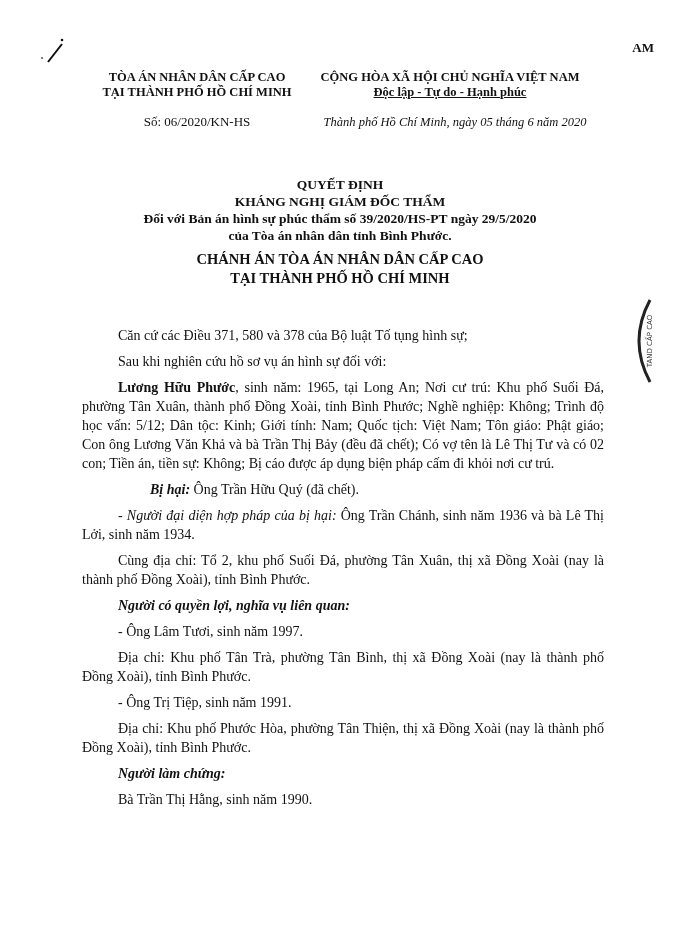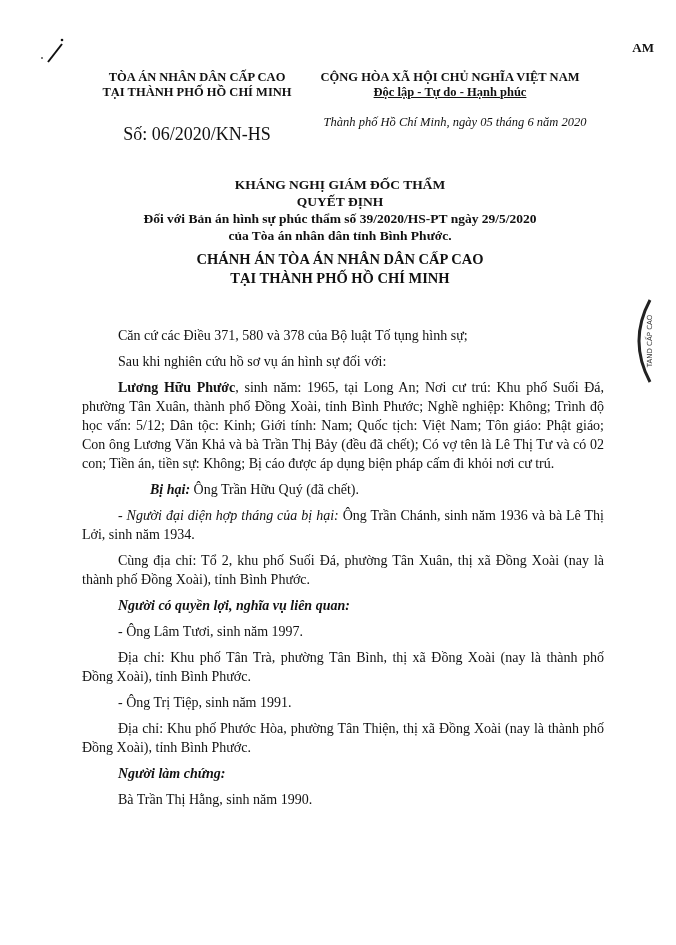--- a/index.html
+++ b/index.html
@@ -6,21 +6,21 @@
   body {
     width: 676px; height: 945px; background: #ffffff; position: relative; overflow: hidden;
     font-family: "Liberation Serif", "DejaVu Serif", serif; color: #111;
   }
   .abs { position: absolute; }
   .mark { left: 40px; top: 36px; width: 30px; height: 30px; }
   .corner { right: 22px; top: 40px; font-weight: bold; font-size: 13px; }
   .hdr-left { left: 82px; top: 70px; width: 230px; text-align: center; font-weight: bold; font-size: 12.5px; line-height: 15px; }
   .hdr-right { left: 300px; top: 70px; width: 300px; text-align: center; font-weight: bold; font-size: 12.5px; line-height: 15px; }
   .u { text-decoration: underline; }
-  .num { left: 82px; top: 114px; width: 230px; text-align: center; font-size: 18px; margin-top: 10px; }
+  .num { left: 82px; top: 114px; width: 230px; text-align: center; font-size: 13px; }
   .date { left: 290px; top: 115px; width: 330px; text-align: center; font-size: 12.5px; font-style: italic; }
   .title { left: 40px; top: 176px; width: 600px; text-align: center; font-weight: bold; font-size: 13.5px; line-height: 17px; }
   .chief { left: 40px; top: 250px; width: 600px; text-align: center; font-weight: bold; font-size: 14.5px; line-height: 19px; }
   .stamp { left: 626px; top: 296px; width: 34px; height: 90px; }
   .body { left: 82px; top: 326px; width: 522px; font-size: 14px; line-height: 19px; text-align: justify; }
   .body p { margin: 0 0 7px 0; text-indent: 36px; }
   .b { font-weight: bold; }
   .i { font-style: italic; }
   .bi { font-weight: bold; font-style: italic; margin-left: 32px; }
 </style>
@@ -39,42 +39,42 @@
   <div>TẠI THÀNH PHỐ HỒ CHÍ MINH</div>
 </div>
 <div class="abs hdr-right">
   <div>CỘNG HÒA XÃ HỘI CHỦ NGHĨA VIỆT NAM</div>
   <div class="u">Độc lập - Tự do - Hạnh phúc</div>
 </div>
 <div class="abs num">Số: 06/2020/KN-HS</div>
 <div class="abs date">Thành phố Hồ Chí Minh, ngày 05 tháng 6 năm 2020</div>
 
 <div class="abs title">
+  <div>QUYẾT ĐỊNH</div>
   <div>KHÁNG NGHỊ GIÁM ĐỐC THẨM</div>
-  <div>QUYẾT ĐỊNH</div>
   <div>Đối với Bản án hình sự phúc thẩm số 39/2020/HS-PT ngày 29/5/2020</div>
   <div>của Tòa án nhân dân tỉnh Bình Phước.</div>
 </div>
 
 <div class="abs chief">
   <div>CHÁNH ÁN TÒA ÁN NHÂN DÂN CẤP CAO</div>
   <div>TẠI THÀNH PHỐ HỒ CHÍ MINH</div>
 </div>
 
 <svg class="abs stamp" viewBox="0 0 34 90">
   <path d="M24 4 Q2 45 24 86" fill="none" stroke="#222" stroke-width="3"></path>
   <text x="26" y="45" font-size="7" fill="#333" transform="rotate(-90 26 45)" text-anchor="middle" font-family="DejaVu Sans, sans-serif">TAND CẤP CAO</text>
 </svg>
 
 <div class="abs body">
   <p>Căn cứ các Điều 371, 580 và 378 của Bộ luật Tố tụng hình sự;</p>
   <p>Sau khi nghiên cứu hồ sơ vụ án hình sự đối với:</p>
   <p><span class="b">Lương Hữu Phước</span><span>, sinh năm: 1965, tại Long An; Nơi cư trú: Khu phố Suối Đá, phường Tân Xuân, thành phố Đồng Xoài, tỉnh Bình Phước; Nghề nghiệp: Không; Trình độ học vấn: 5/12; Dân tộc: Kinh; Giới tính: Nam; Quốc tịch: Việt Nam; Tôn giáo: Phật giáo; Con ông Lương Văn Khả và bà Trần Thị Bảy (đều đã chết); Có vợ tên là Lê Thị Tư và có 02 con; Tiền án, tiền sự: Không; Bị cáo được áp dụng biện pháp cấm đi khỏi nơi cư trú.</span></p>
   <p><span class="bi">Bị hại:</span><span> Ông Trần Hữu Quý (đã chết).</span></p>
-  <p><span class="i">- Người đại diện hợp tháng của bị hại:</span><span> Ông Trần Chánh, sinh năm 1936 và bà Lê Thị Lởi, sinh năm 1934.</span></p>
+  <p><span class="i">- Người đại diện hợp pháp của bị hại:</span><span> Ông Trần Chánh, sinh năm 1936 và bà Lê Thị Lởi, sinh năm 1934.</span></p>
   <p>Cùng địa chỉ: Tổ 2, khu phố Suối Đá, phường Tân Xuân, thị xã Đồng Xoài (nay là thành phố Đồng Xoài), tỉnh Bình Phước.</p>
   <p class="bi">Người có quyền lợi, nghĩa vụ liên quan:</p>
   <p>- Ông Lâm Tươi, sinh năm 1997.</p>
   <p>Địa chỉ: Khu phố Tân Trà, phường Tân Bình, thị xã Đồng Xoài (nay là thành phố Đồng Xoài), tỉnh Bình Phước.</p>
   <p>- Ông Trị Tiệp, sinh năm 1991.</p>
   <p>Địa chỉ: Khu phố Phước Hòa, phường Tân Thiện, thị xã Đồng Xoài (nay là thành phố Đồng Xoài), tỉnh Bình Phước.</p>
   <p class="bi">Người làm chứng:</p>
   <p>Bà Trần Thị Hằng, sinh năm 1990.</p>
 </div>
 

